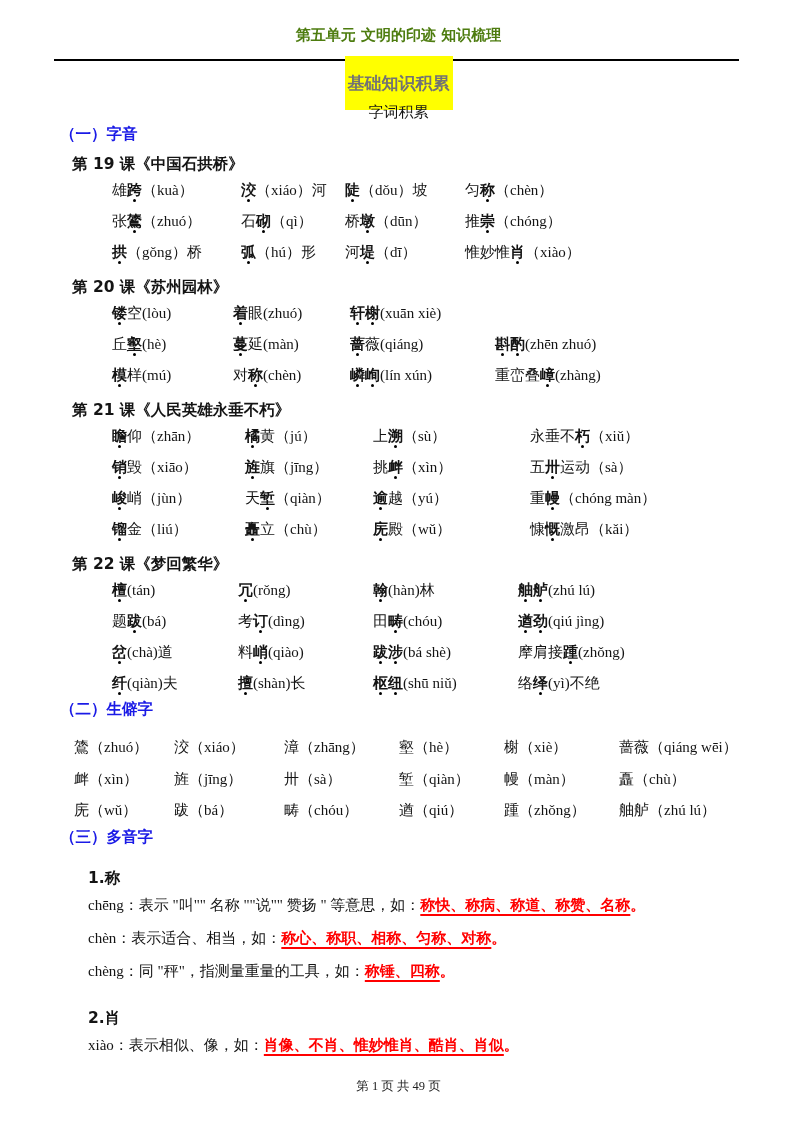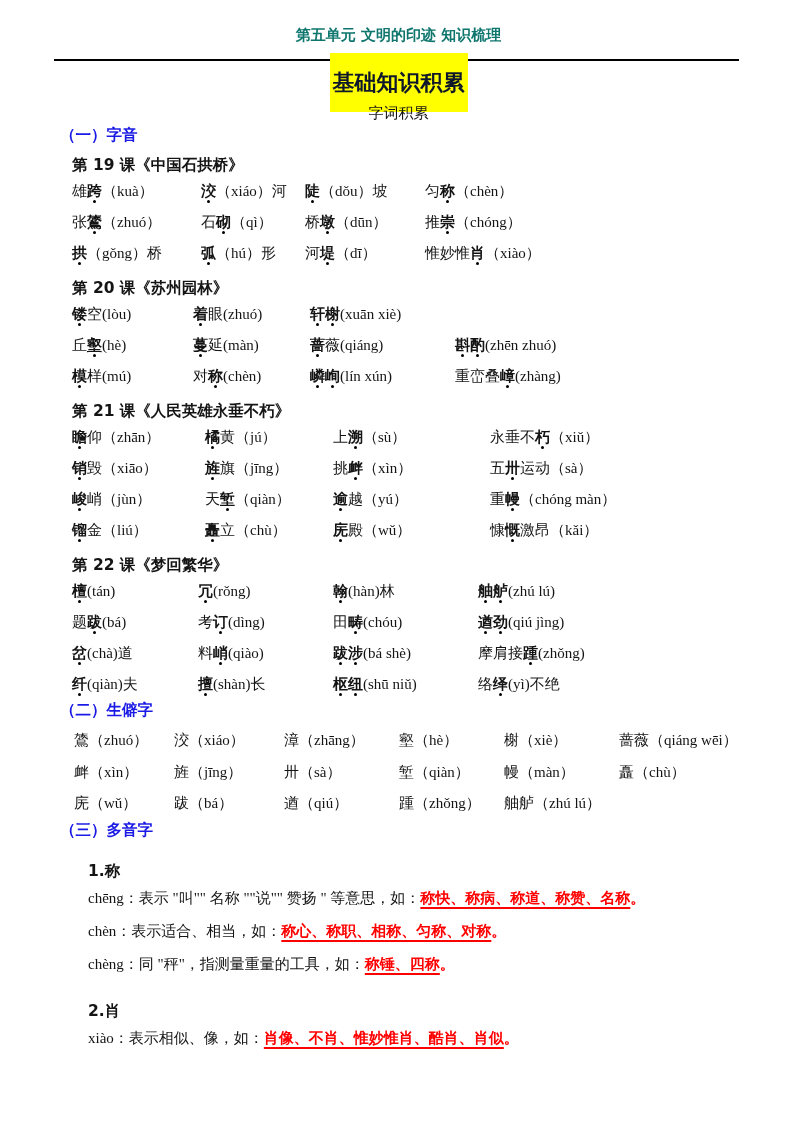--- a/index.html
+++ b/index.html
@@ -3,64 +3,64 @@
 <meta charset="utf-8">
 <style>
   html,body{margin:0;padding:0;background:#e8e8e8;}
   .page{
     width:793px;height:1122px;margin:0 auto;background:#ffffff;
     box-sizing:border-box;padding:18px 56px 0 60px;overflow:hidden;
     font-family:"Liberation Serif","DejaVu Serif",serif;
     font-size:15px;color:#141414;
   }
   .doc-header{
-    text-align:center;color:#0f766e;font-weight:bold;
+    text-align:center;color:#4d7c0f;font-weight:bold;
     font-family:"DejaVu Sans","Liberation Sans",sans-serif;
     font-size:15px;line-height:22px;margin-top:6px;
   }
   .rule{border:none;border-top:2px solid #000;margin:13px -2px 0 -6px;}
   .highlight-line{text-align:center;margin-top:10px;line-height:24px;}
   .highlight{
-    background:#ffff00;color:#0f172a;font-weight:bold;
-    font-family:"DejaVu Sans","Liberation Sans",sans-serif;
-    font-size:22px;padding:17px 3px;
+    background:#ffff00;color:#737373;font-weight:bold;
+    font-family:"DejaVu Sans","Liberation Sans",sans-serif;
+    font-size:17px;padding:17px 3px;
   }
   .subtitle{
     text-align:center;margin-top:7px;line-height:21px;
     font-family:Liberation Mono, monospace;font-size:15px;
   }
   .sec-label{
     color:#1a1ae6;font-weight:bold;font-size:15.5px;line-height:21px;
     font-family:"DejaVu Sans","Liberation Sans",sans-serif;
   }
   .lessons{margin-left:12px;}
   .lesson-title{
     font-weight:bold;font-size:15.5px;line-height:21px;margin-top:9px;
     font-family:"DejaVu Sans","Liberation Sans",sans-serif;
   }
-  .wrow{display:flex;line-height:31px;}
+  .wrow{display:flex;line-height:31px;margin-left:40px;}
   .witem{flex:0 0 auto;white-space:nowrap;}
   .lesson-0 .witem:nth-child(1){width:129px}
   .lesson-0 .witem:nth-child(2){width:104px}
   .lesson-0 .witem:nth-child(3){width:120px}
   .lesson-1 .witem:nth-child(1){width:121px}
   .lesson-1 .witem:nth-child(2){width:117px}
   .lesson-1 .witem:nth-child(3){width:145px}
   .lesson-2 .witem:nth-child(1){width:133px}
   .lesson-2 .witem:nth-child(2){width:128px}
   .lesson-2 .witem:nth-child(3){width:157px}
   .lesson-3 .witem:nth-child(1){width:126px}
   .lesson-3 .witem:nth-child(2){width:135px}
   .lesson-3 .witem:nth-child(3){width:145px}
   .em{font-weight:bold;position:relative;}
   .em::after{
     content:"";position:absolute;left:50%;bottom:-4px;
     width:3px;height:3px;margin-left:-1.5px;border-radius:50%;background:#000;
   }
-  .rare{margin-left:14px;margin-top:4px;}
+  .rare{margin-left:14px;margin-top:12px;}
   .rrow{display:flex;line-height:31.5px;}
   .ritem{flex:0 0 auto;white-space:nowrap;}
   .rrow .ritem:nth-child(1){width:100px}
   .rrow .ritem:nth-child(2){width:110px}
   .rrow .ritem:nth-child(3){width:115px}
   .rrow .ritem:nth-child(4){width:105px}
   .rrow .ritem:nth-child(5){width:115px}
   .poly{margin-left:28px;}
   .poly-head{
     font-weight:bold;font-size:15.5px;line-height:22px;margin-top:19px;
@@ -191,29 +191,31 @@
         <span class="ritem">衅（xìn）</span>
         <span class="ritem">旌（jīng）</span>
         <span class="ritem">卅（sà）</span>
         <span class="ritem">堑（qiàn）</span>
         <span class="ritem">幔（màn）</span>
         <span class="ritem">矗（chù）</span>
       </div>
       <div class="rrow">
         <span class="ritem">庑（wǔ）</span>
         <span class="ritem">跋（bá）</span>
+        <span class="ritem">畴（chóu）</span>
         <span class="ritem">遒（qiú）</span>
         <span class="ritem">踵（zhǒng）</span>
         <span class="ritem">舳舻（zhú lú）</span>
       </div>
     </div>
 
   <div class="sec-label">（三）多音字</div>
   <div class="poly" id="poly-entries">
       <div class="poly-head">1.称</div>
       <div class="poly-line"><span class="pre">chēng：表示 "叫"" 名称 ""说"" 赞扬 " 等意思，如：</span><span class="red">称快、称病、称道、称赞、名称</span><span class="redtail">。</span></div>
       <div class="poly-line"><span class="pre">chèn：表示适合、相当，如：</span><span class="red">称心、称职、相称、匀称、对称</span><span class="redtail">。</span></div>
       <div class="poly-line"><span class="pre">chèng：同 "秤"，指测量重量的工具，如：</span><span class="red">称锤、四称</span><span class="redtail">。</span></div>
       <div class="poly-head">2.肖</div>
       <div class="poly-line"><span class="pre">xiào：表示相似、像，如：</span><span class="red">肖像、不肖、惟妙惟肖、酷肖、肖似</span><span class="redtail">。</span></div>
     </div>
 
+  <div class="footer">第 1 页 共 49 页</div>
 </div>
 
 </body></html>

